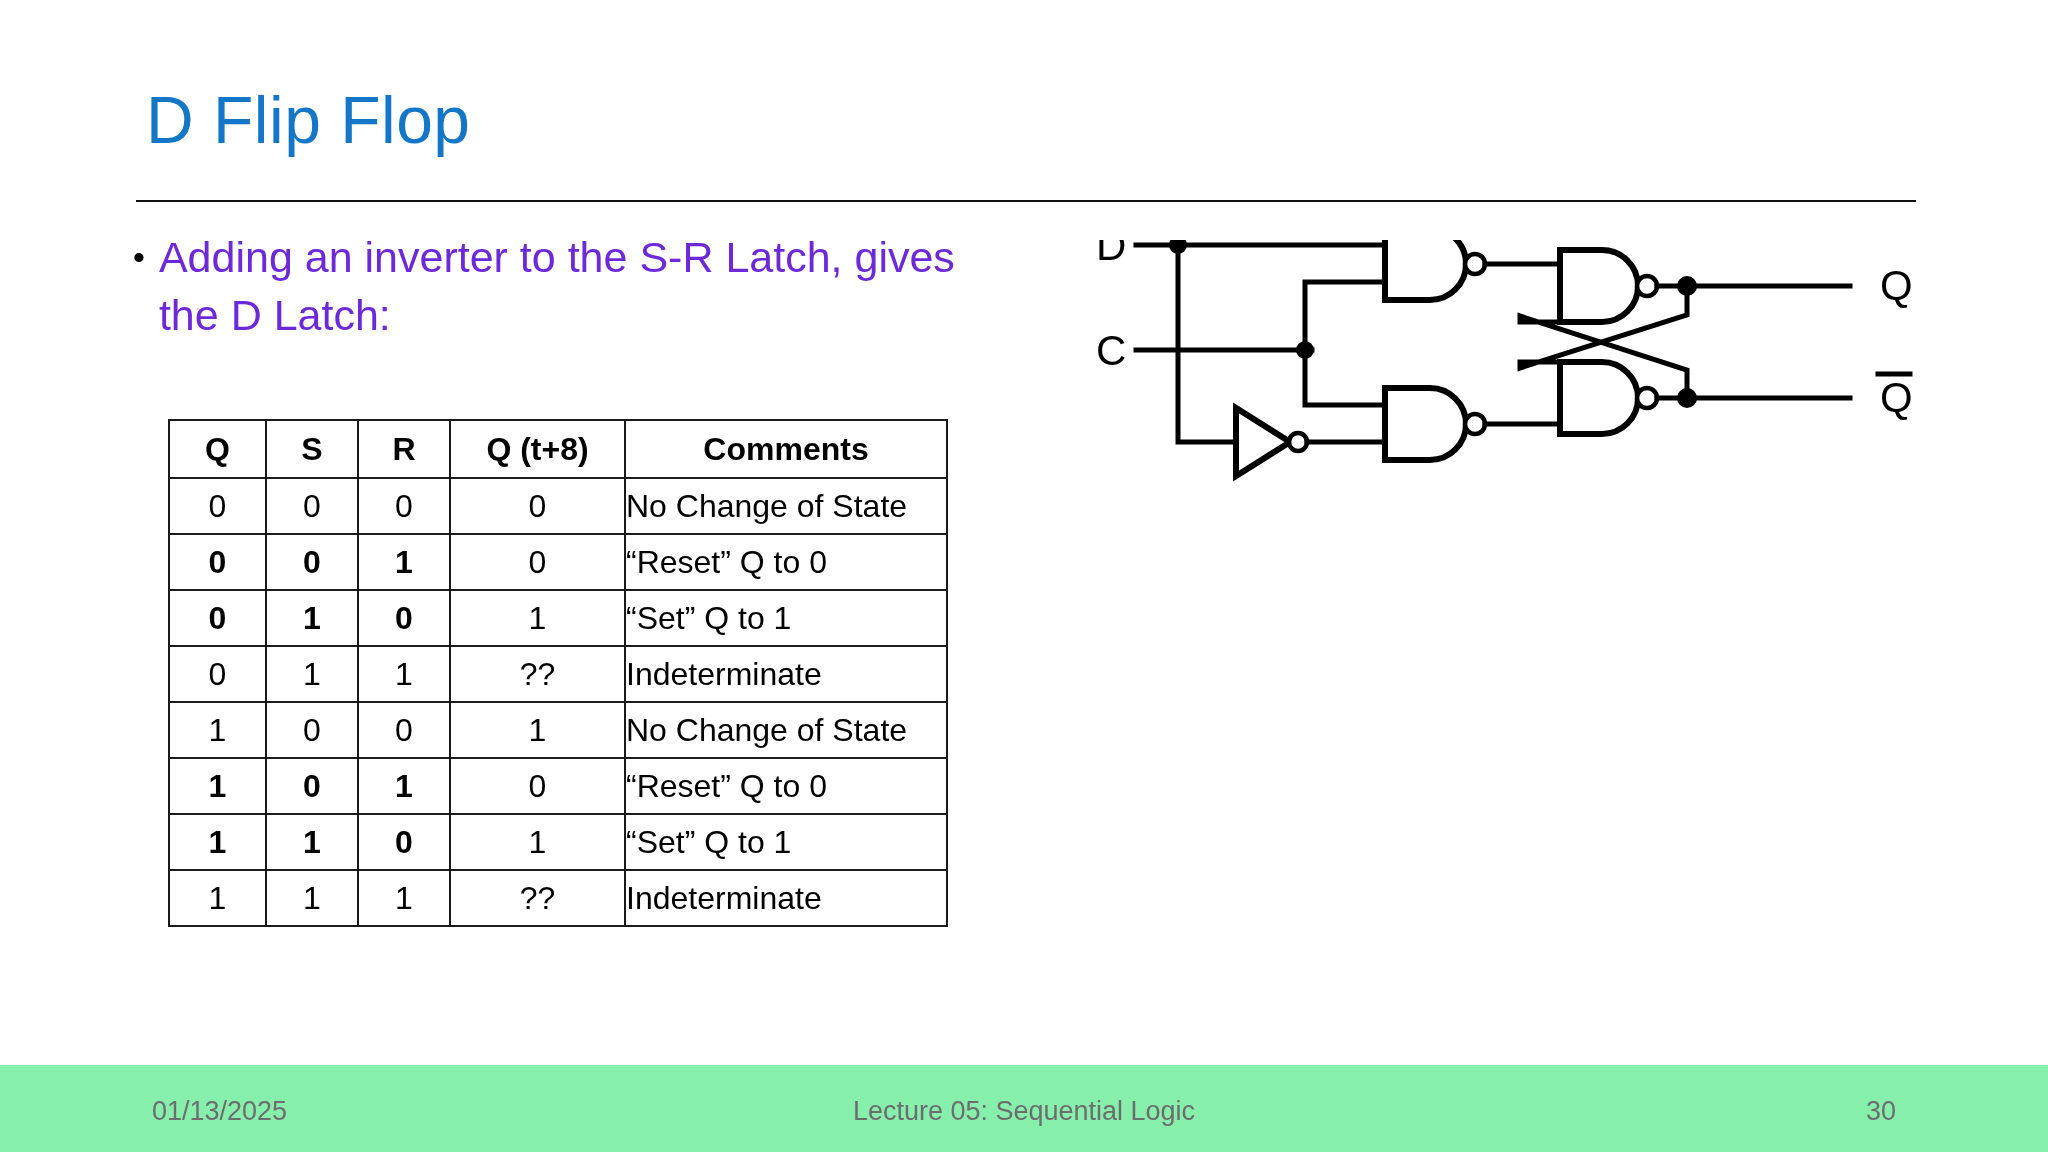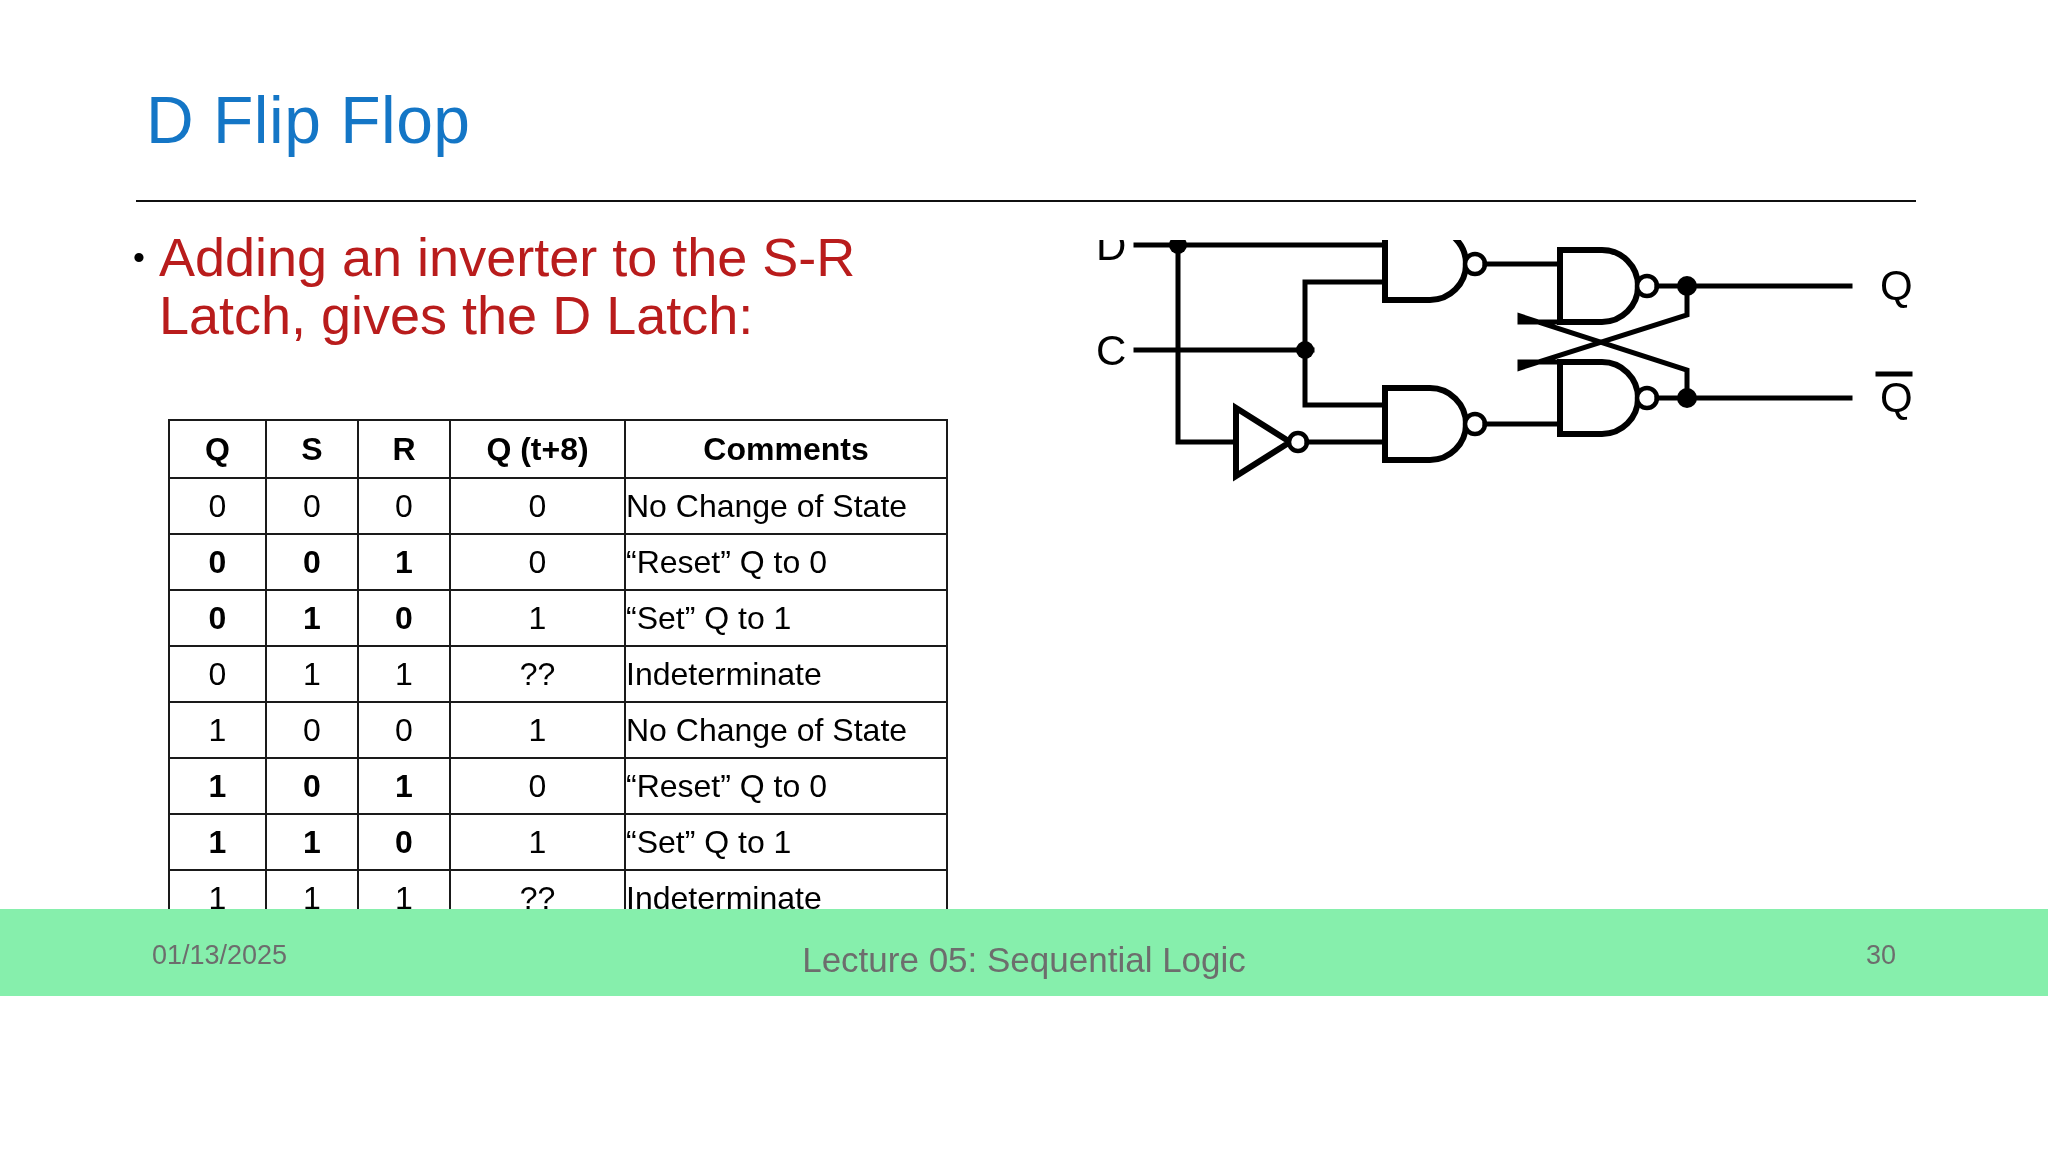--- a/index.html
+++ b/index.html
@@ -2,21 +2,21 @@
 <html><head>
 <meta charset="utf-8">
 <style>
   * { box-sizing: border-box; margin: 0; padding: 0; }
   html, body {
     width: 2048px; height: 1152px;
     background: #ffffff;
     font-family: "Liberation Sans", sans-serif;
     overflow: hidden;
   }
-  #slide { position: relative; width: 2048px; height: 996px; background: #fff; }
+  #slide { position: relative; width: 2048px; height: 1152px; background: #fff; }
 
   
   #title {
     position: absolute;
     left: 146px; top: 82px;
     font-size: 66px;
     font-weight: 400;
     color: #1476c6;
     letter-spacing: 0.5px;
     white-space: nowrap;
@@ -37,23 +37,23 @@
     align-items: flex-start;
   }
   #bullet-dot {
     font-size: 34px;
     line-height: 58px;
     color: #000;
     margin-right: 14px;
     flex: 0 0 auto;
   }
   #bullet-text {
-    font-size: 54px;
+    font-size: 43px;
     line-height: 58px;
-    color: #b91c1c;
+    color: #6d28d9;
   }
 
   
   #truth-table {
     position: absolute;
     left: 168px; top: 419px;
     border-collapse: collapse;
     table-layout: fixed;
     width: 778px;
     background: #fff;
@@ -111,21 +111,21 @@
     width: 2048px; height: 87px;
     background: #86efac;
   }
   #footer-date {
     position: absolute; left: 152px; top: 31px;
     font-size: 27px; color: #6d6d6d;
   }
   #footer-center {
     position: absolute; left: 0; right: 0; top: 31px;
     text-align: center;
-    font-size: 35px; color: #6d6d6d;
+    font-size: 27px; color: #6d6d6d;
   }
   #footer-page {
     position: absolute; right: 152px; top: 31px;
     font-size: 27px; color: #6d6d6d;
   }
 </style>
 </head>
 <body>
 
 <div id="slide">

